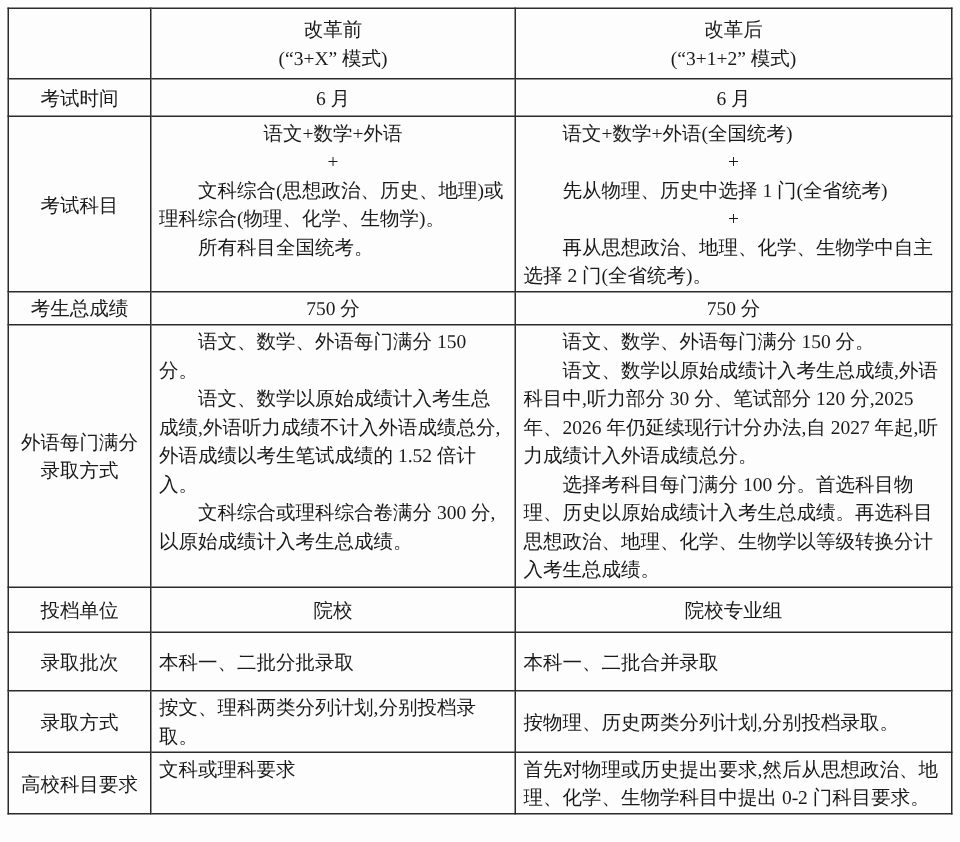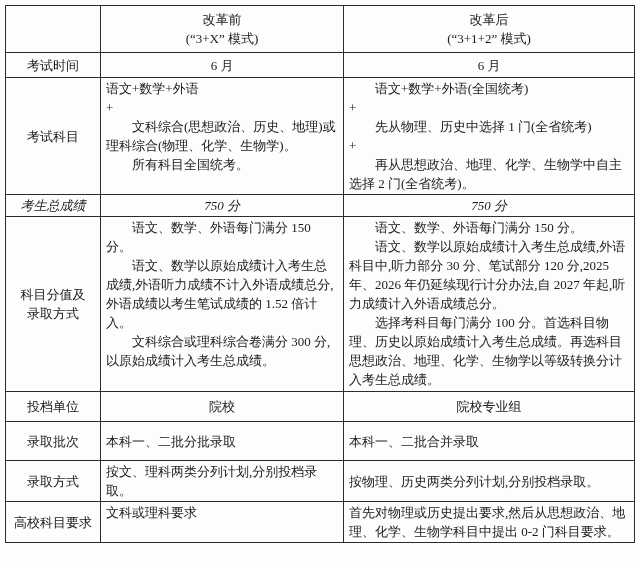--- a/index.html
+++ b/index.html
@@ -28,21 +28,21 @@
     font-size: 13px;
     line-height: 19px;
     padding: 1px 5px;
     overflow: hidden;
     word-break: break-all;
   }
   
   tr.h-header   { height: 47px; }
   tr.h-time     { height: 25px; }
   tr.h-subjects { height: 116px; }
-  tr.h-total    { height: 20px; font-style: italic; }
+  tr.h-total    { height: 20px; }
   tr.h-scoring  { height: 175px; }
   tr.h-division { height: 45px; }
   tr.h-filing   { height: 30px; }
   tr.h-batch    { height: 39px; }
   tr.h-method   { height: 25px; }
   tr.h-college  { height: 38px; }
 
   td.label {
     text-align: center;
     vertical-align: middle;
@@ -56,21 +56,21 @@
     text-align: left;
     vertical-align: middle;
   }
   td.body-top {
     text-align: left;
     vertical-align: top;
     padding-top: 2px;
   }
   td.tight { padding-top: 0; padding-bottom: 0; line-height: 17px; }
   .line { text-align: left; }
-  .line.center { text-align: left; }
+  .line.center { text-align: center; }
   .para { text-indent: 2em; text-align: left; }
   .hdr-line { text-align: center; }
 </style>
 </head>
 <body>
 
 <div class="wrap">
   <table class="cmp">
     <colgroup>
       <col style="width:95px">
@@ -115,21 +115,21 @@
     </tr>
 
     <tr class="h-total">
       <td class="label tight">考生总成绩</td>
       <td class="center-mid tight">750 分</td>
       <td class="center-mid tight">750 分</td>
     </tr>
 
     <tr class="h-scoring">
       <td class="label">
-        <div>科目分值及</div>
+        <div>外语每门满分</div>
         <div>录取方式</div>
       </td>
       <td class="body-top">
         <div class="para">语文、数学、外语每门满分 150 分。</div>
         <div class="para">语文、数学以原始成绩计入考生总成绩,外语听力成绩不计入外语成绩总分,外语成绩以考生笔试成绩的 1.52 倍计入。</div>
         <div class="para">文科综合或理科综合卷满分 300 分,以原始成绩计入考生总成绩。</div>
       </td>
       <td class="body-top">
         <div class="para">语文、数学、外语每门满分 150 分。</div>
         <div class="para">语文、数学以原始成绩计入考生总成绩,外语科目中,听力部分 30 分、笔试部分 120 分,2025 年、2026 年仍延续现行计分办法,自 2027 年起,听力成绩计入外语成绩总分。</div>

